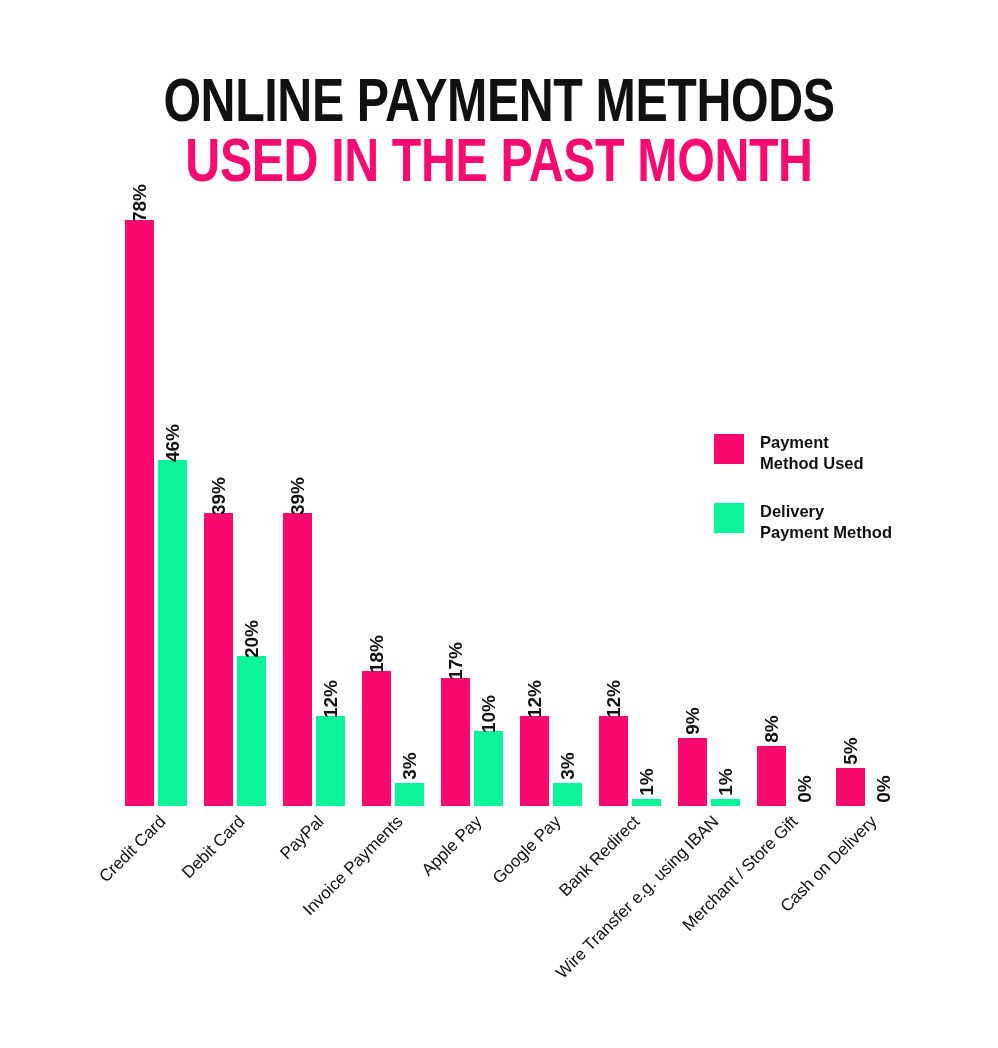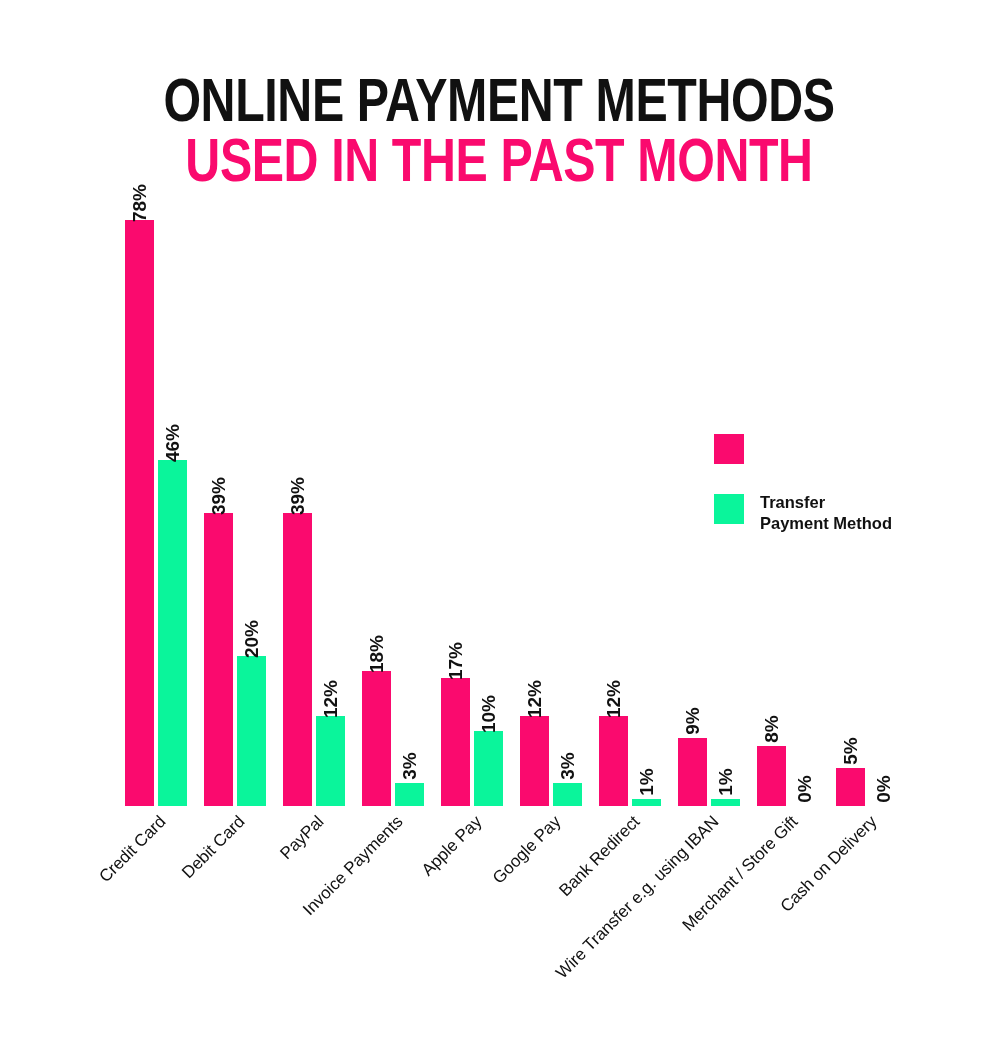--- a/index.html
+++ b/index.html
@@ -299,19 +299,21 @@
     <div class="cat-label" style="left: 41px; width: 400px; top: 6px;">Google Pay</div>
     <div class="cat-label" style="left: 120px; width: 400px; top: 6px;">Bank Redirect</div>
     <div class="cat-label" style="left: 199px; width: 400px; top: 6px;">Wire Transfer e.g. using IBAN</div>
     <div class="cat-label" style="left: 278px; width: 400px; top: 6px;">Merchant / Store Gift</div>
     <div class="cat-label" style="left: 357px; width: 400px; top: 6px;">Cash on Delivery</div>
   </div>
 
 <div id="legend">
   <div class="legend-row">
     <span class="legend-swatch used"></span>
+    <span class="legend-text">Payment
+Method Used</span>
   </div>
   <div class="legend-row">
     <span class="legend-swatch pref"></span>
-    <span class="legend-text">Transfer
+    <span class="legend-text">Delivery
 Payment Method</span>
   </div>
 </div>
 
 </body></html>

